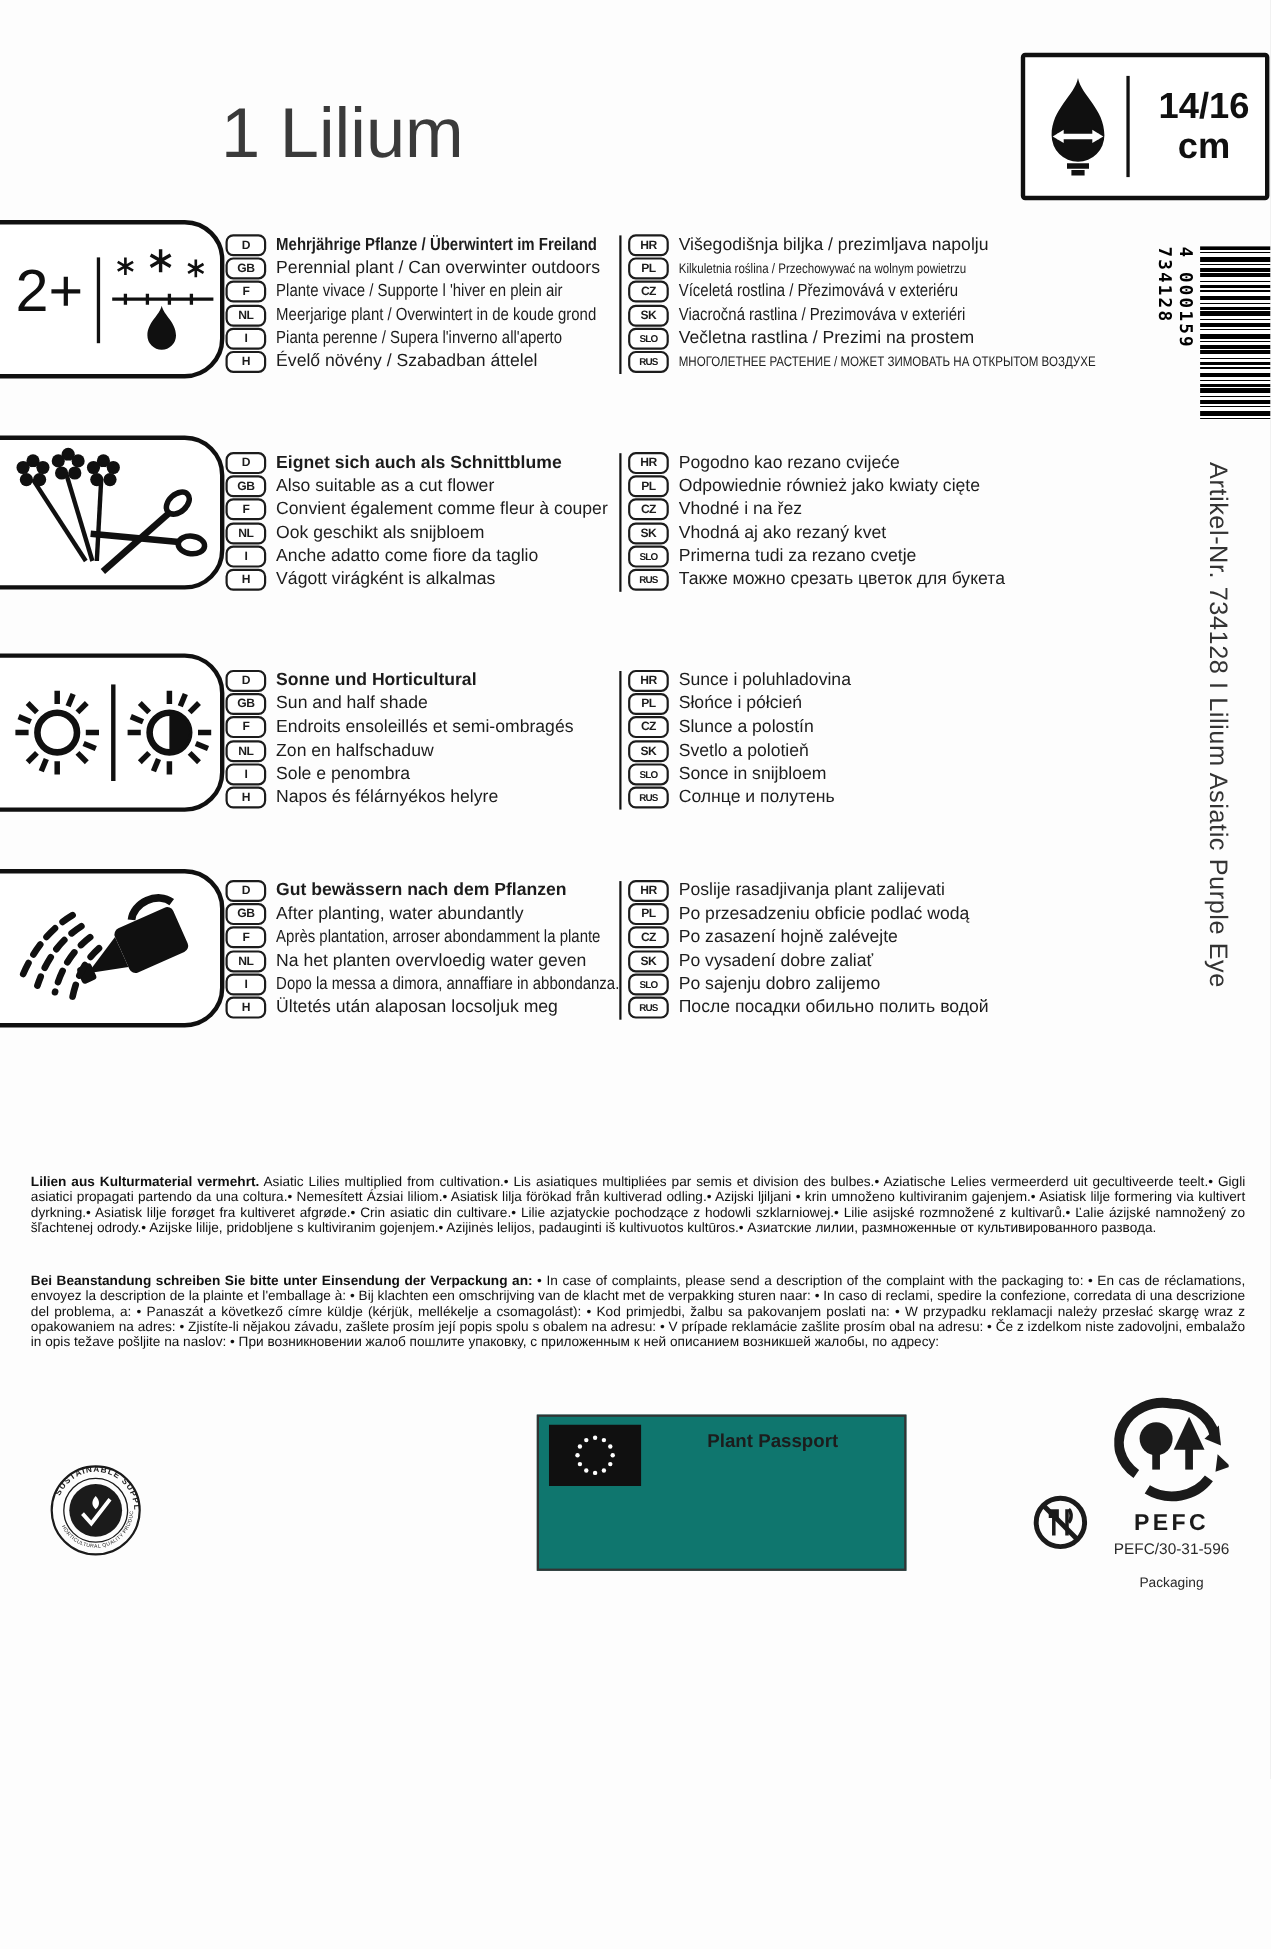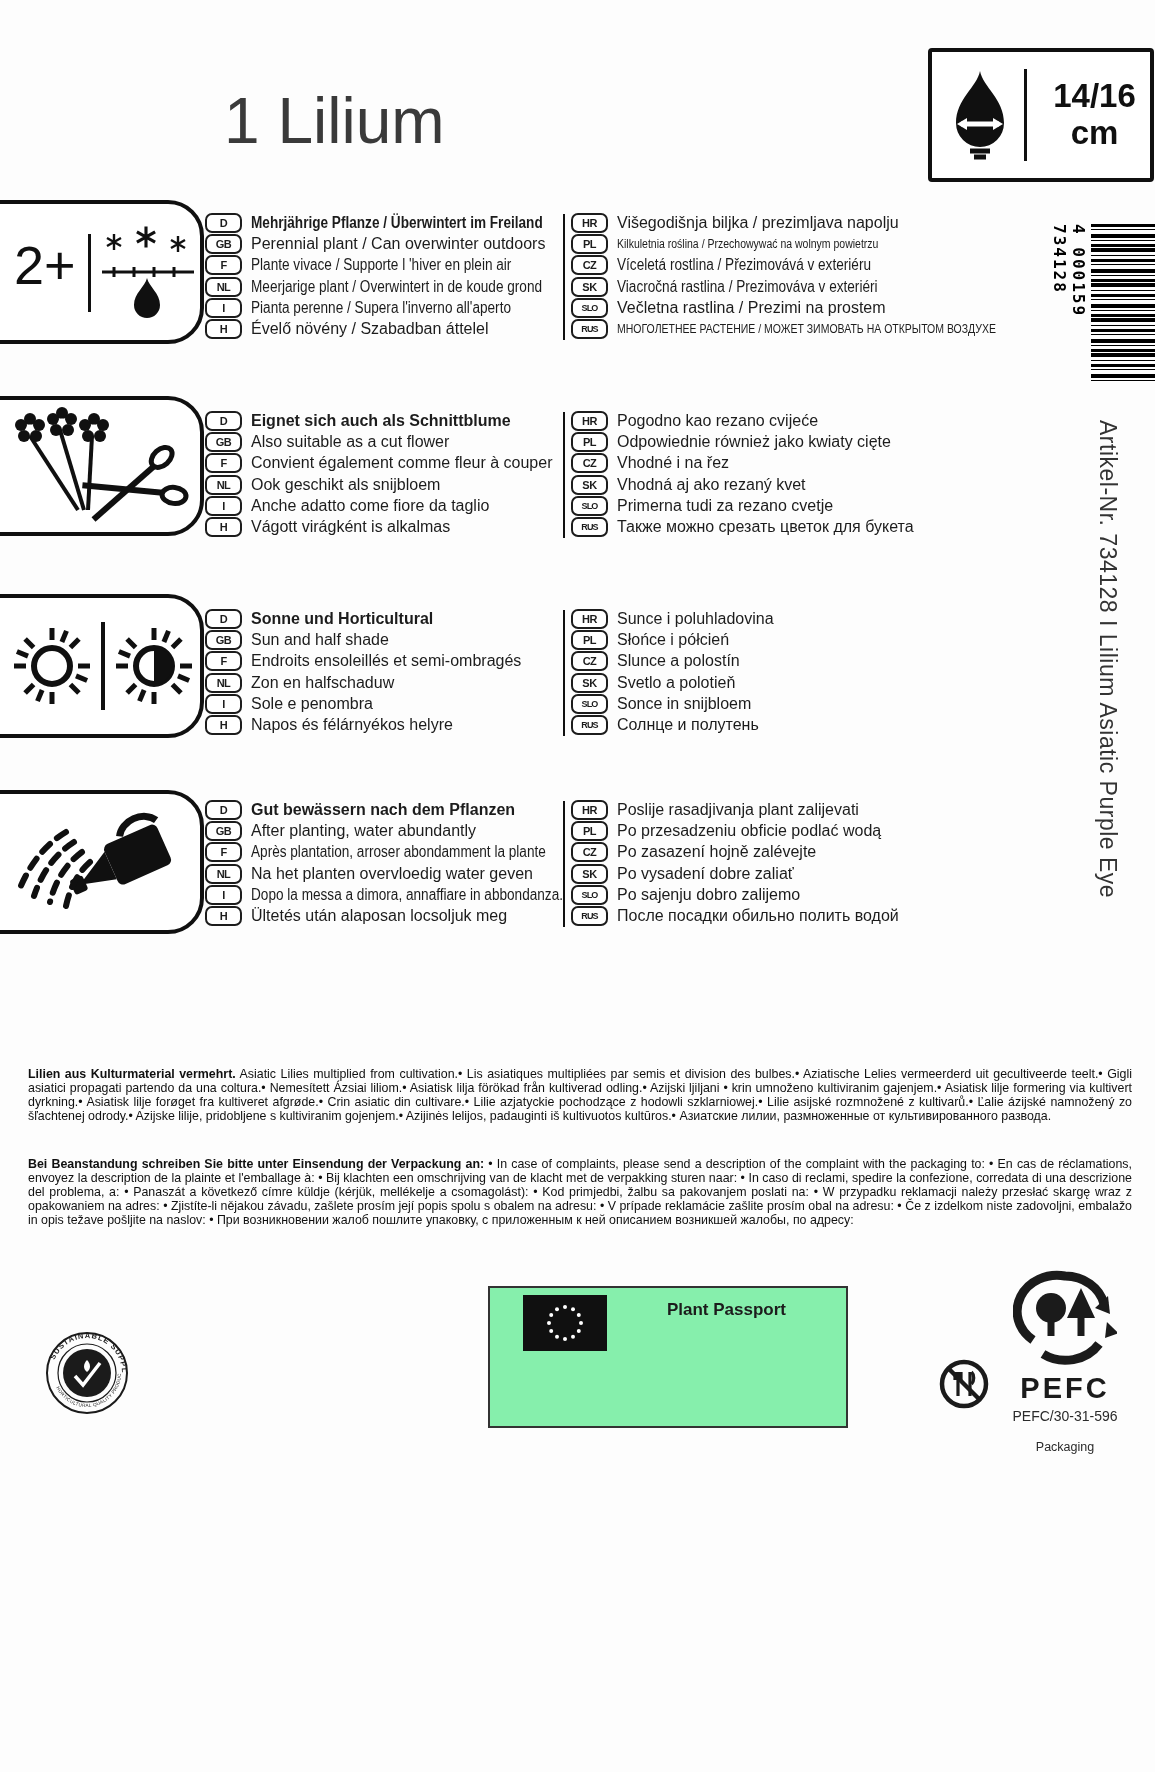--- a/index.html
+++ b/index.html
@@ -1,19 +1,19 @@
 <!DOCTYPE html>
 <html><head>
 <meta charset="utf-8">
 <style>
   html,body{margin:0;padding:0;background:#e8e8e8;}
   .page{position:relative;width:1155px;height:1772px;margin:0 auto;background:#fdfdfd;
         overflow:hidden;font-family:"Liberation Sans",sans-serif;color:#1c1c1c;}
   
-  .title{position:absolute;left:224px;top:84px;font-size:64px;font-weight:200;
+  .title{position:absolute;left:201px;top:84px;font-size:64px;font-weight:200;
          letter-spacing:0px;color:#3a3a3a;}
   .sizebox{position:absolute;left:928px;top:48px;width:218px;height:126px;
            border:4px solid #101010;border-radius:4px;display:flex;align-items:center;
            background:#fff;}
   .sizebox .bulb{margin-left:14px;}
   .sizebox .vbar{width:3px;height:92px;background:#101010;margin:0 12px 0 10px;}
   .sizetxt{font-weight:bold;font-size:33px;line-height:1.12;color:#101010;text-align:center;flex:1;}
   
   .barcode{position:absolute;left:1050px;top:224px;height:160px;display:flex;}
   .bdigits{writing-mode:vertical-rl;text-orientation:sideways;font-family:"DejaVu Sans Mono","Liberation Mono",monospace;
@@ -41,28 +41,28 @@
   .ltext.sm{transform:scaleX(.85);transform-origin:left center;}
   .ltext.xs{font-size:12.5px;transform:scaleX(.84);transform-origin:left center;}
   
   .para{position:absolute;left:28px;width:1104px;font-size:12.4px;line-height:13.9px;
         text-align:justify;color:#101010;}
   .para b{font-weight:bold;}
   
   .company{position:absolute;left:150px;top:1316px;font-size:18.5px;font-weight:bold;
            line-height:21px;color:#222;}
   .company .tagline{margin-top:19px;}
-  .passport{position:absolute;left:488px;top:1286px;width:332px;height:138px;border:2px solid #333;background:#86efac;padding-left:24px;}
+  .passport{position:absolute;left:488px;top:1286px;width:332px;height:138px;border:2px solid #333;background:#0f766e;}
   .pp-head{display:flex;align-items:flex-start;}
   .pp-flag{margin:7px 0 0 9px;}
   .pp-label{flex:1;text-align:center;font-weight:bold;font-size:17px;margin-top:12px;}
   .pp-rows{margin:6px 0 0 11px;font-size:14.5px;line-height:18.5px;}
   .pp-rows .k{display:inline-block;width:24px;font-weight:bold;}
   .pefc{position:absolute;left:1002px;top:1270px;width:126px;text-align:center;color:#1b1b1b;}
-  .pefc .name{font-weight:bold;font-size:29px;letter-spacing:3px;margin-top:2px;}
+  .pefc .name{font-weight:bold;font-size:21px;letter-spacing:3px;margin-top:2px;}
   .pefc .lic{font-size:14px;margin-top:3px;color:#2a2a2a;}
   .pefc .cap{font-size:12.5px;margin-top:16px;color:#2a2a2a;}
   .noeat{position:absolute;left:938px;top:1358px;}
   .sslogo{position:absolute;left:44px;top:1330px;}
   
   .abs{position:absolute;}
 </style>
 </head>
 <body>
 

